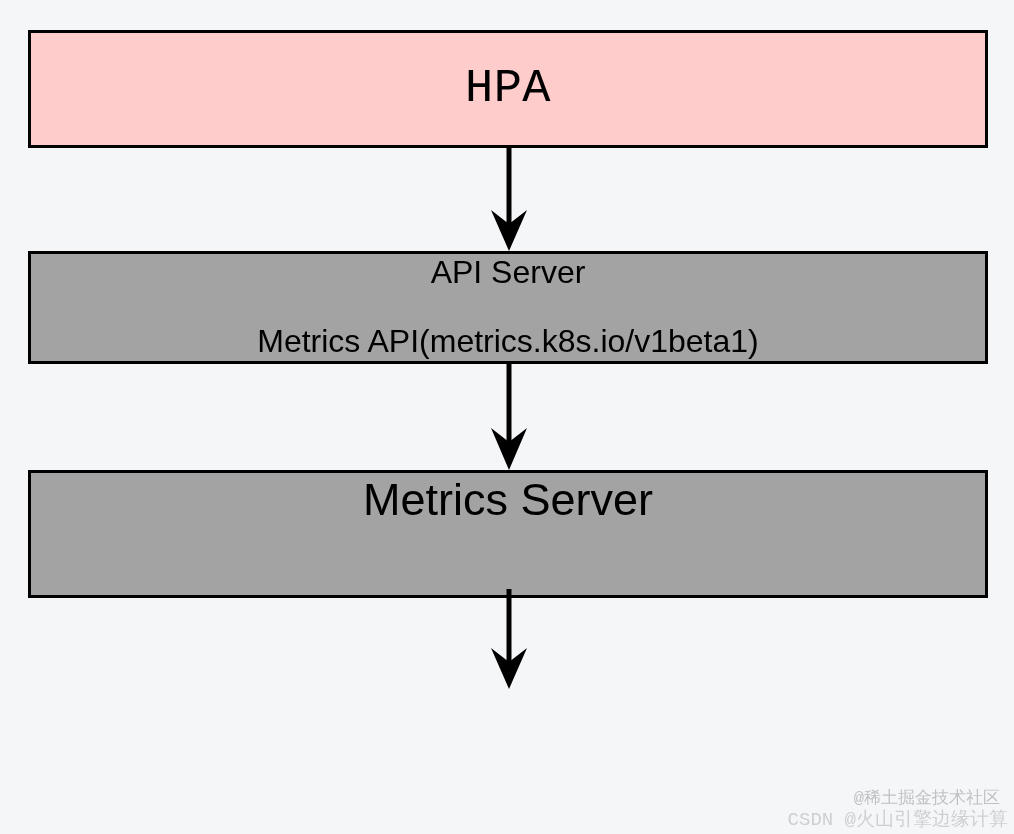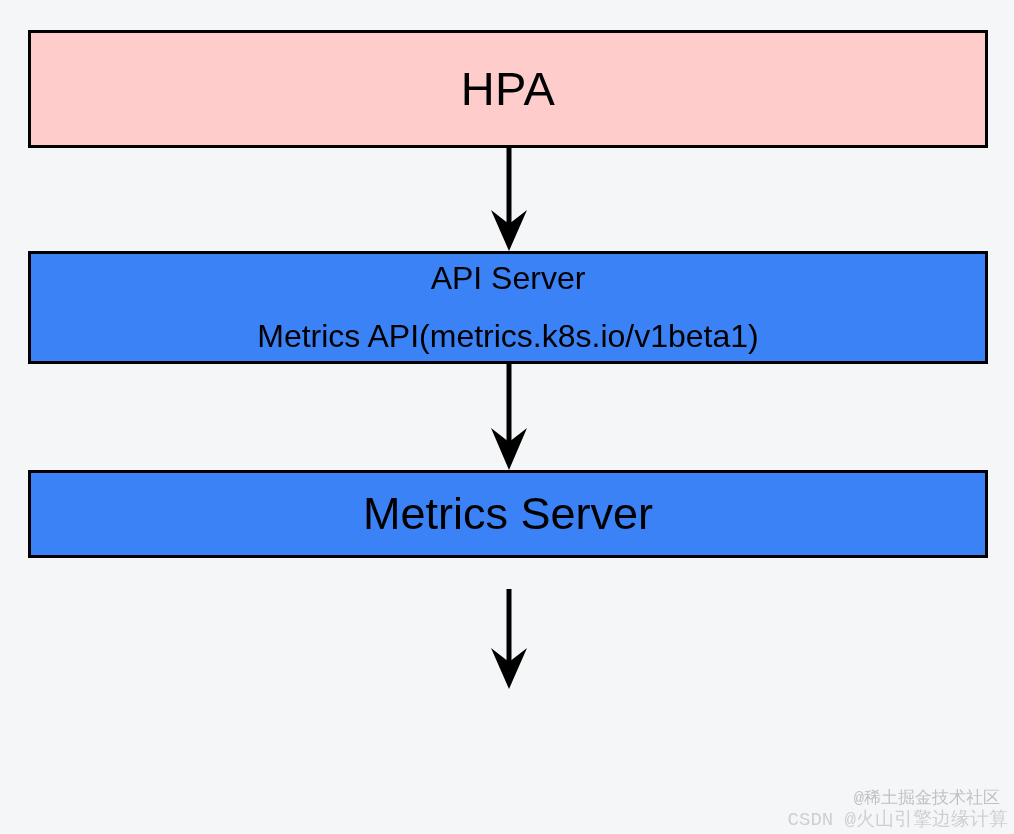--- a/index.html
+++ b/index.html
@@ -27,36 +27,36 @@
     flex-direction: column;
     align-items: center;
     justify-content: center;
     text-align: center;
     color: #000000;
     line-height: 1.18;
     left: 28px;
     width: 960px;
   }
   .node.pink  { background: #ffcccc; }
-  .node.green { background: #3b82f6; }
+  .node.green { background: #a3a3a3; justify-content: space-between; }
 
   .node-line {
     display: block;
     white-space: nowrap;
   }
 
   
-  #node-hpa            { top: 30px;  height: 118px; }
+  #node-hpa            { top: 30px;  height: 118px; font-family: Liberation Mono, monospace; }
   #node-hpa .big       { font-size: 47px; letter-spacing: 0.5px; }
 
   #node-api-server     { top: 251px; height: 113px; }
   #node-api-server .lead { font-size: 32px; }
   #node-api-server .sub  { font-size: 32px; margin-top: 20px; }
 
-  #node-metrics-server { top: 470px; height: 88px; }
+  #node-metrics-server { top: 470px; height: 128px; }
   #node-metrics-server .big { font-size: 45px; }
 
   #node-kubelet        { top: 689px; height: 119px; }
   #node-kubelet .lead  { font-size: 32px; }
   #node-kubelet .sub   { font-size: 32px; }
 
   
   .arrow-svg {
     position: absolute;
     left: 477px;

